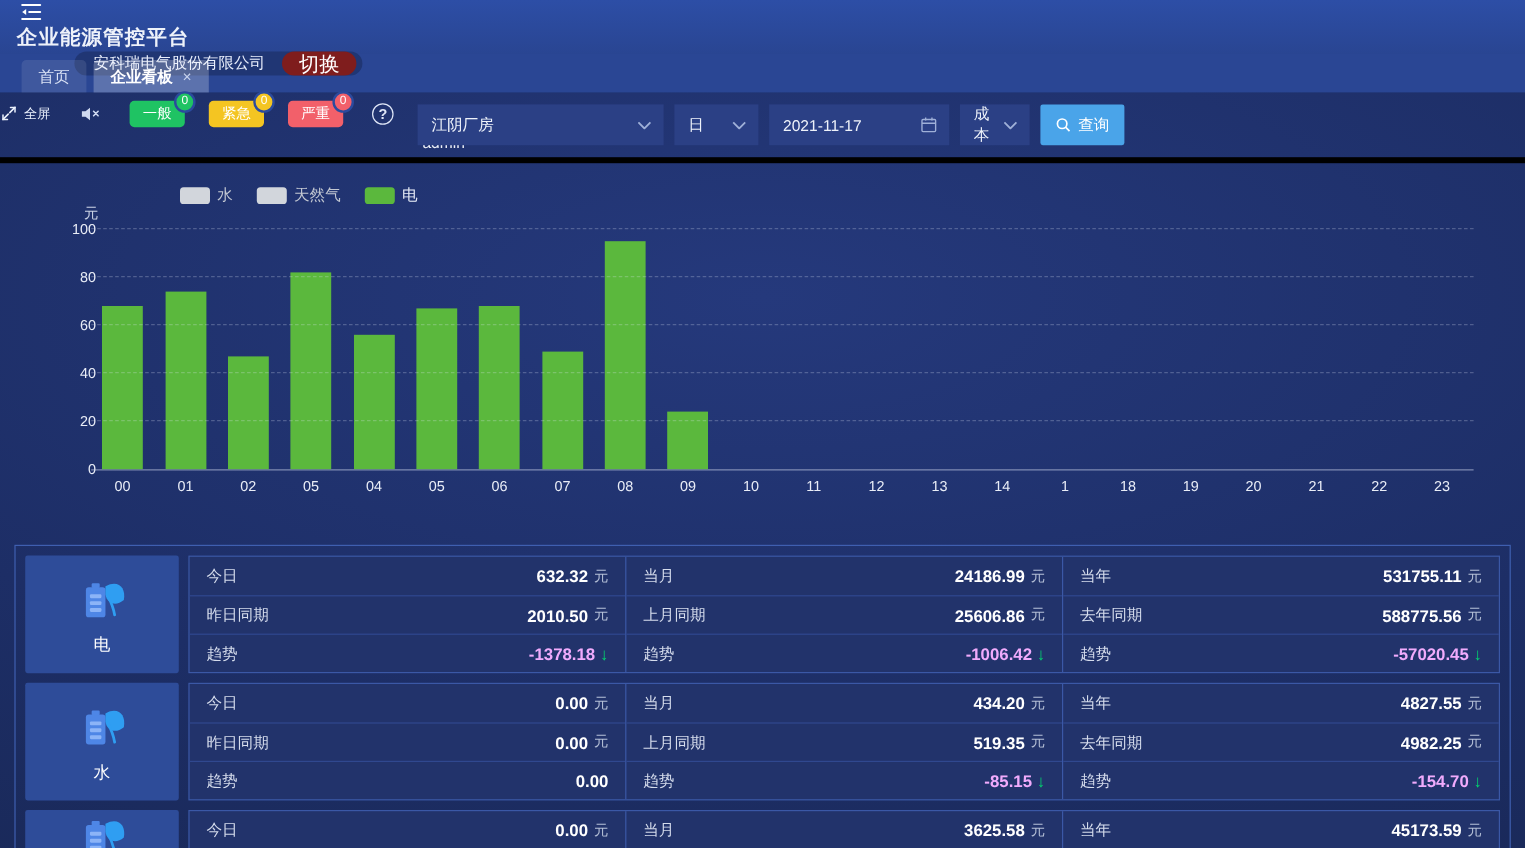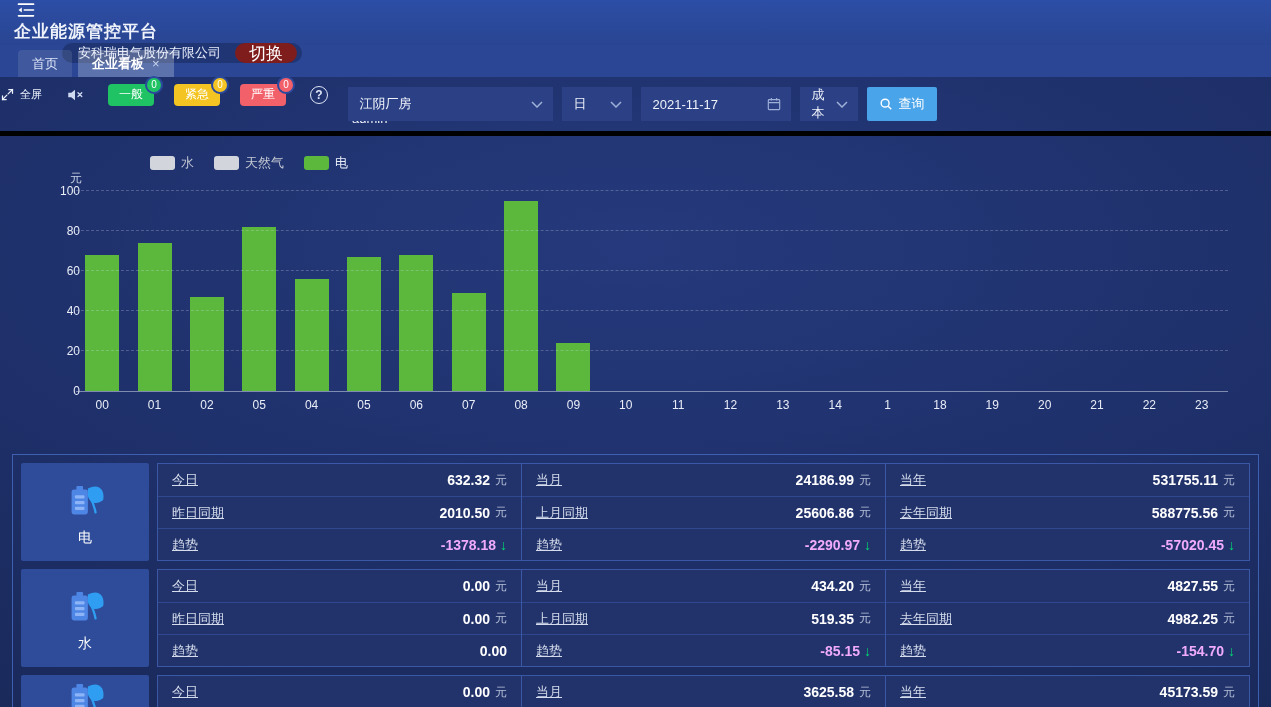--- a/index.html
+++ b/index.html
@@ -77,21 +77,21 @@
   .trow { display:flex; margin-bottom:8px; }
   .trow:last-child { margin-bottom:0; }
   .type-card { width:128px; background:#2e4c99; border-radius:2px; display:flex; flex-direction:column;
     align-items:center; justify-content:center; gap:6px; margin-right:8px; }
   .type-label { font-size:14px; color:#fff; }
   .tcells { flex:1; display:flex; border:1px solid #3b58a6; background:#22336b; }
   .tcol { flex:1; }
   .tcol + .tcol { border-left:1px solid #3b58a6; }
   .tline { height:32px; display:flex; align-items:center; padding:0 14px; }
   .tline + .tline { border-top:1px solid #30488f; }
-  .tlabel { font-size:13px; color:#d5dcec;text-decoration:underline; }
+  .tlabel { font-size:13px; color:#d5dcec; }
   .tright { margin-left:auto; display:flex; align-items:center; }
   .tvalue { font-size:14px; font-weight:bold; color:#fff; }
   .tvalue.trend-down { color:#f0abfc; }
   .tunit { font-size:12px; color:#b4bfd6; margin-left:5px; }
   .tarrow { font-size:14px; font-weight:bold; color:#00d96f; margin-left:4px; }
   svg { display:block; }
 </style>
 </head>
 <body>
 
@@ -350,21 +350,21 @@
           <div class="tline">
             <span class="tlabel">上月同期</span>
             <span class="tright">
               <span class="tvalue">25606.86</span>
               <span class="tunit">元</span>
             </span>
           </div>
           <div class="tline">
             <span class="tlabel">趋势</span>
             <span class="tright">
-              <span class="tvalue trend-down">-2290.97</span>
+              <span class="tvalue trend-down">-1006.42</span>
               <span class="tarrow">↓</span>
             </span>
           </div>
         </div>
       <div class="tcol">
           <div class="tline">
             <span class="tlabel">当年</span>
             <span class="tright">
               <span class="tvalue">531755.11</span>
               <span class="tunit">元</span>

